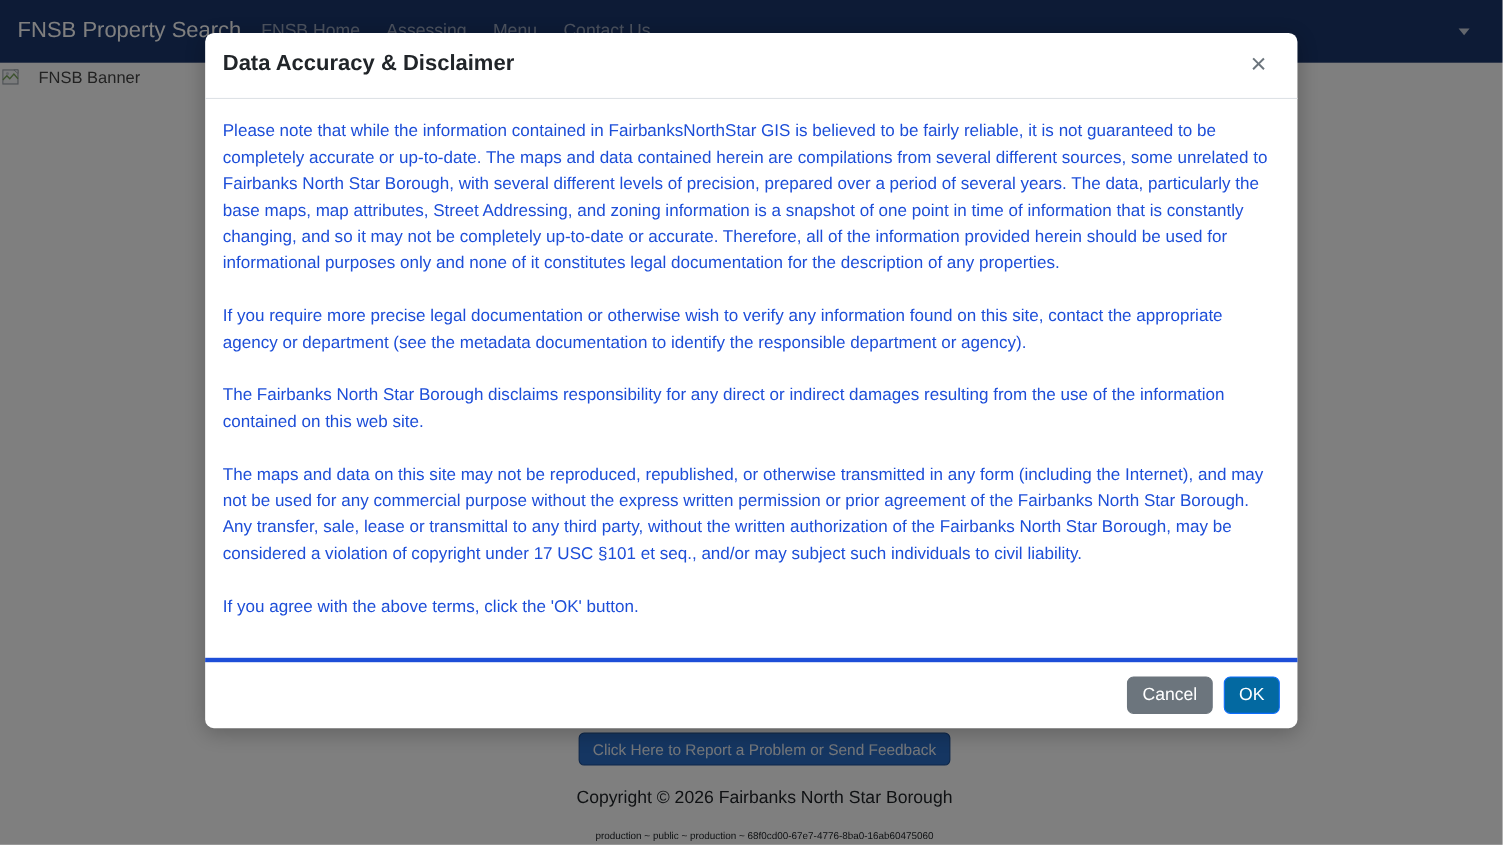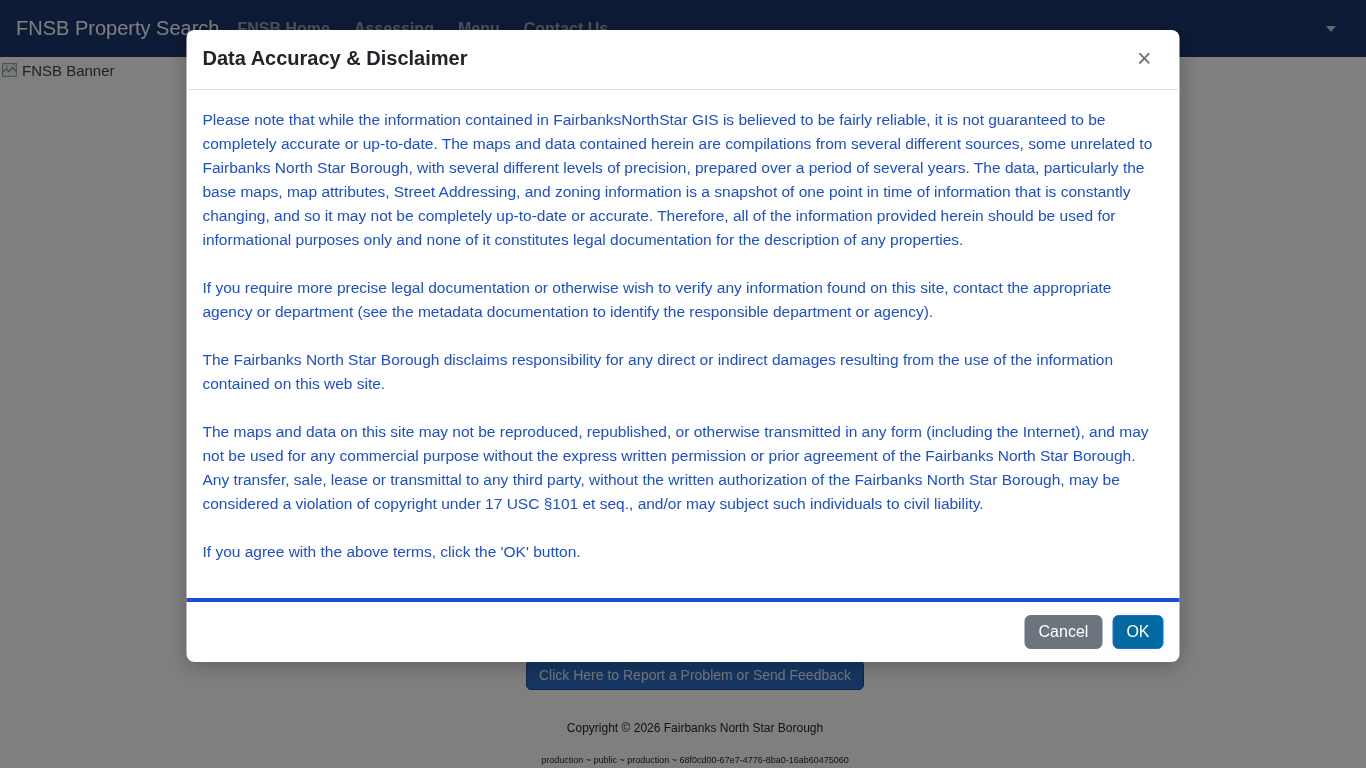--- a/index.html
+++ b/index.html
@@ -20,41 +20,41 @@
     padding: 0 16px;
     flex-shrink: 0;
   }
   .navbar-brand {
     color: #ffffff;
     font-size: 20px;
     text-decoration: none;
     margin-right: 6px;
     white-space: nowrap;
   }
-  .navbar-nav { display: flex; align-items: center; list-style: none; font-weight: bold; }
+  .navbar-nav { display: flex; align-items: center; list-style: none; }
   .nav-link {
     color: rgba(255,255,255,0.55);
     font-size: 16px;
     text-decoration: none;
     padding: 8px 12px;
     white-space: nowrap;
   }
   .navbar-right { margin-left: auto; display: flex; align-items: center; padding-right: 14px; }
   .caret-down {
     width: 0; height: 0;
     border-left: 5px solid transparent;
     border-right: 5px solid transparent;
     border-top: 6px solid rgba(255,255,255,0.75);
     display: inline-block;
     cursor: pointer;
   }
 
   
   .banner-area { padding: 5px 0 4px 2px; }
-  .broken-img { display: inline-flex; align-items: center; gap: 3px; }
+  .broken-img { display: inline-flex; align-items: center; gap: 16px; }
   .broken-img svg { flex-shrink: 0; }
   .broken-img-alt { font-size: 15px; color: #444444; }
 
   
   .site-footer {
     margin-top: auto;
     display: flex;
     flex-direction: column;
     align-items: center;
     padding-bottom: 3px;
@@ -63,21 +63,21 @@
   .feedback-btn {
     background: #2a6cc4;
     color: #e8edf3;
     border: 1px solid #1a4d94;
     border-radius: 5px;
     font-size: 14px;
     font-family: inherit;
     padding: 6px 12px;
     cursor: pointer;
   }
-  .copyright { margin-top: 31px; font-size: 12px; color: #212529; }
+  .copyright { margin-top: 21px; font-size: 16px; color: #212529; }
   .env-note { margin-top: 20px; font-size: 9px; color: #212529; }
 
   
   .modal-backdrop {
     position: fixed;
     inset: 0;
     background: rgba(0,0,0,0.5);
     z-index: 10;
   }
   .modal {

